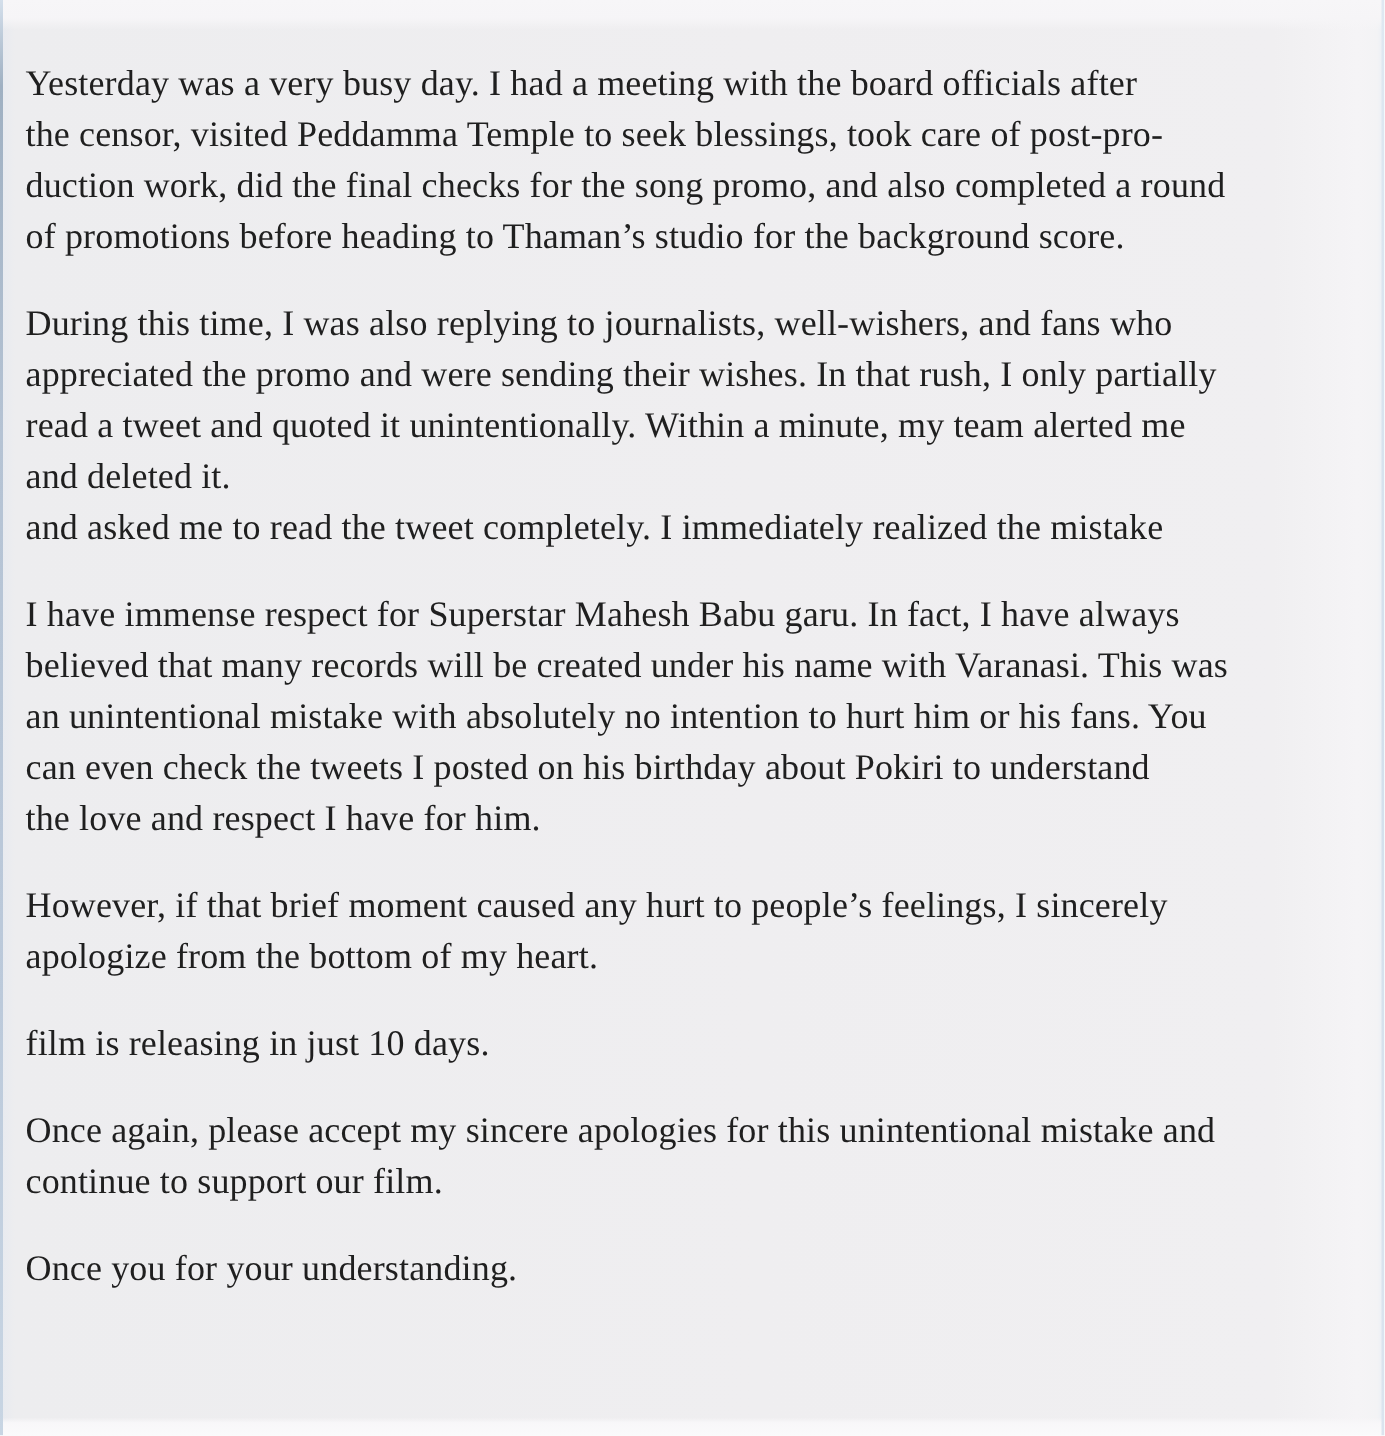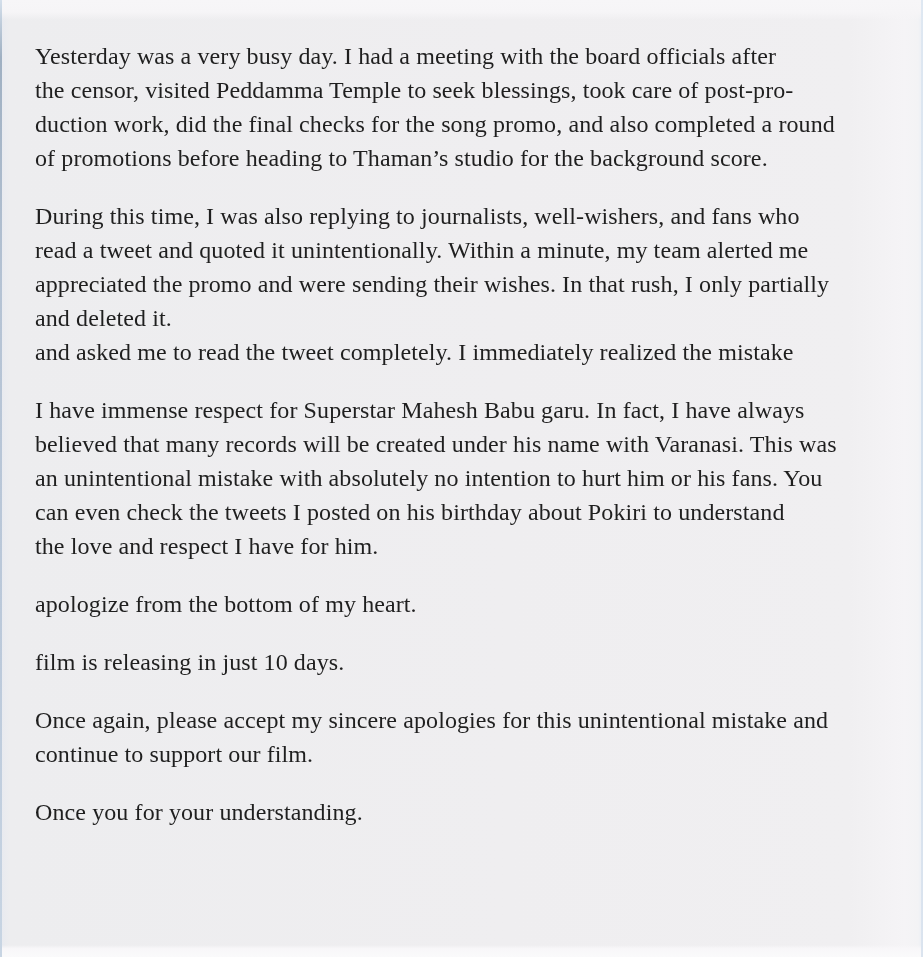--- a/index.html
+++ b/index.html
@@ -39,21 +39,21 @@
     background: linear-gradient(180deg, #d4dfeb 0%, #9fb0c2 6%, #b5c3d4 30%, #bccadb 70%, #c8d5e3 100%);
   }
   .right-edge {
     position: absolute;
     right: 0; top: 0;
     width: 2px; height: 100%;
     background: linear-gradient(180deg, #dfe8f2 0%, #d3dfec 50%, #dbe4ef 100%);
   }
   .body-text {
     position: absolute;
-    left: 35px;
+    left: 17px;
     top: 39px;
     right: 28px;
     font-size: 24px;
     line-height: 34px;
     letter-spacing: 0.1px;
   }
   .para {
     margin: 0 0 24px 0;
   }
   .line {
@@ -73,33 +73,34 @@
   <div class="right-edge"></div>
   <div class="body-text" style="color: rgb(31, 31, 31);">
       <div class="para">
         <div class="line"><span>Yesterday was a very busy day. I had a meeting with the board officials after</span></div>
         <div class="line"><span>the censor, visited Peddamma Temple to seek blessings, took care of post-pro-</span></div>
         <div class="line"><span>duction work, did the final checks for the song promo, and also completed a round</span></div>
         <div class="line"><span>of promotions before heading to </span><span class="b">Thaman’s studio</span><span> for the </span><span class="b">background score</span><span class="b">.</span></div>
       </div>
       <div class="para">
         <div class="line"><span>During this time, I was also replying to journalists, well-wishers, and fans who</span></div>
+        <div class="line"><span>appreciated the promo and were sending their wishes. In that rush, I only partially</span></div>
         <div class="line"><span>read a tweet and quoted it unintentionally. Within a minute, my team alerted me</span></div>
-        <div class="line"><span>appreciated the promo and were sending their wishes. In that rush, I only partially</span></div>
         <div class="line"><span>and deleted it.</span></div>
         <div class="line"><span>and asked me to read the tweet completely. I immediately realized the mistake</span></div>
       </div>
       <div class="para">
         <div class="line"><span class="b">I have immense respect for Superstar Mahesh Babu garu.</span><span> In fact, I have always</span></div>
         <div class="line"><span>believed that many records will be created under his name with Varanasi. This was</span></div>
         <div class="line"><span>an unintentional mistake with absolutely no intention to hurt him or his fans. You</span></div>
         <div class="line"><span>can even check the tweets I posted on his birthday about Pokiri to understand</span></div>
         <div class="line"><span>the love and respect I have for him.</span></div>
       </div>
       <div class="para">
+        <div class="line"><span class="b">However, if that brief moment caused any hurt to people’s feelings, I sincerely</span></div>
         <div class="line"><span class="b">apologize from the bottom of my heart.</span></div>
       </div>
       <div class="para">
         <div class="line"><span>film is releasing in just 10 days.</span></div>
       </div>
       <div class="para">
         <div class="line"><span>Once again, please accept my sincere apologies for this unintentional mistake and</span></div>
         <div class="line"><span>continue to support our film.</span></div>
       </div>
       <div class="para">

